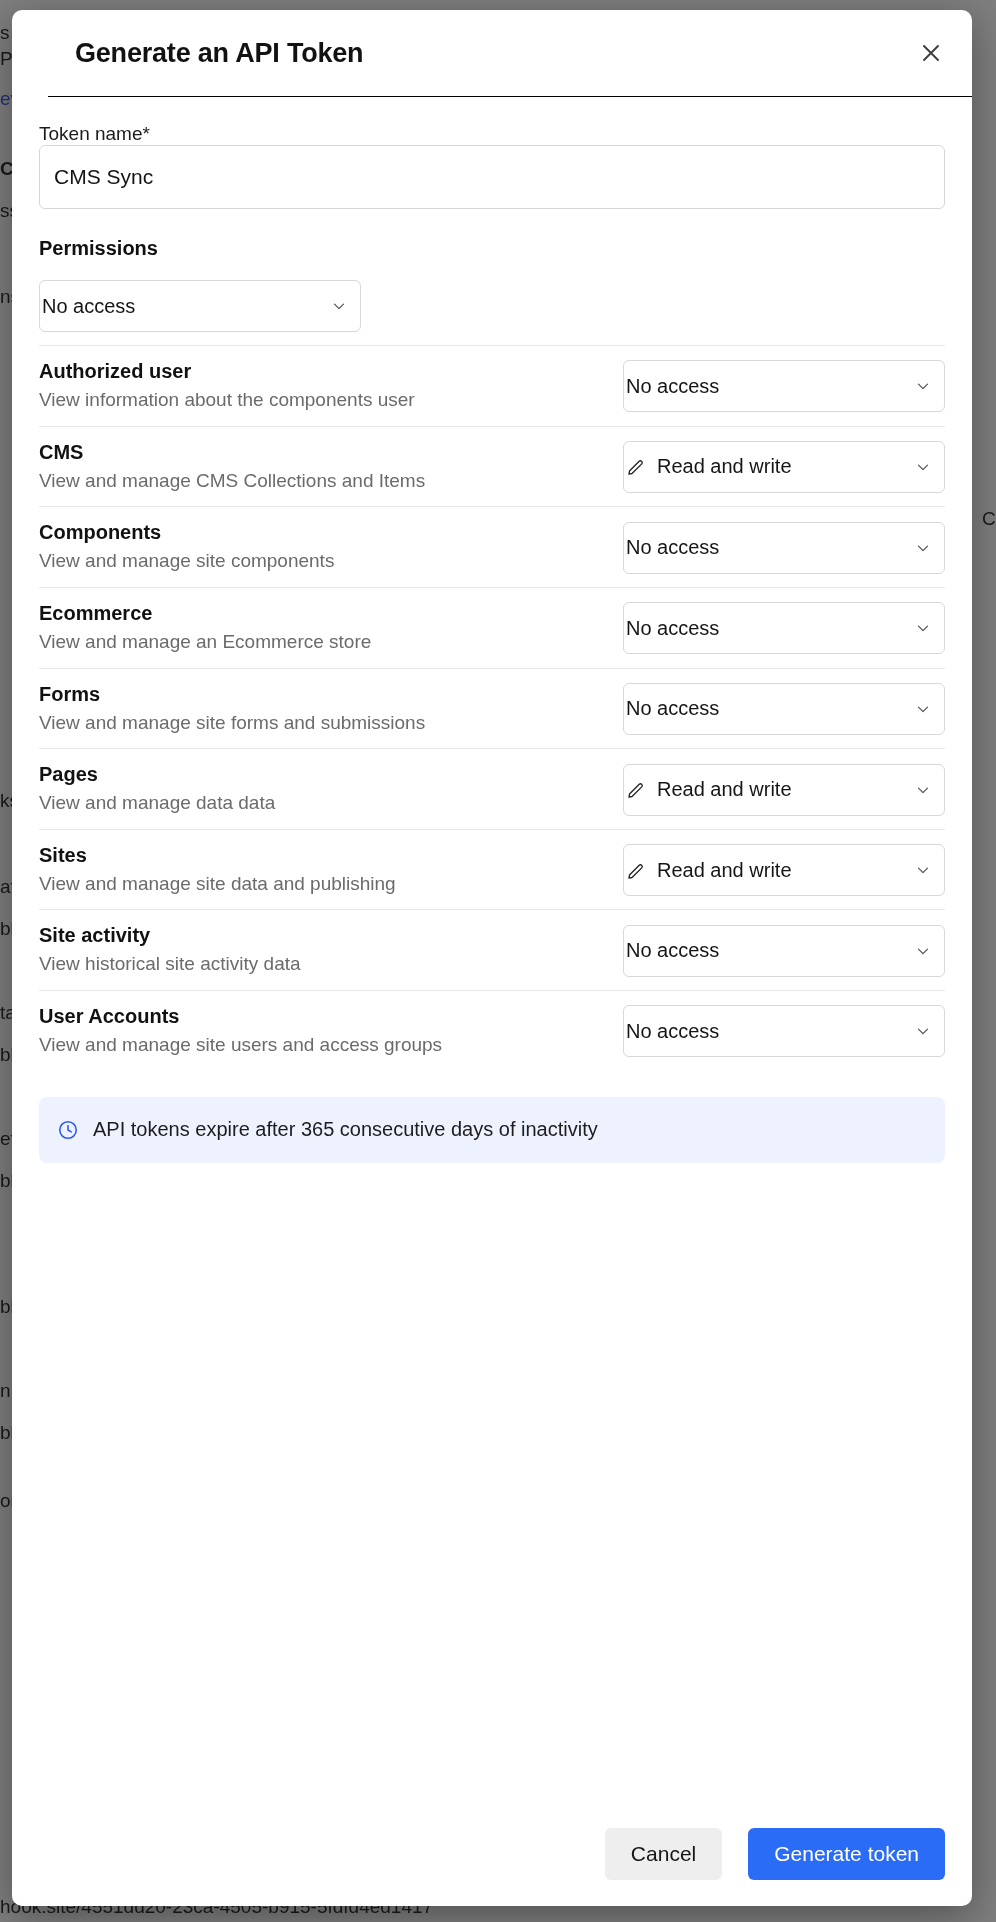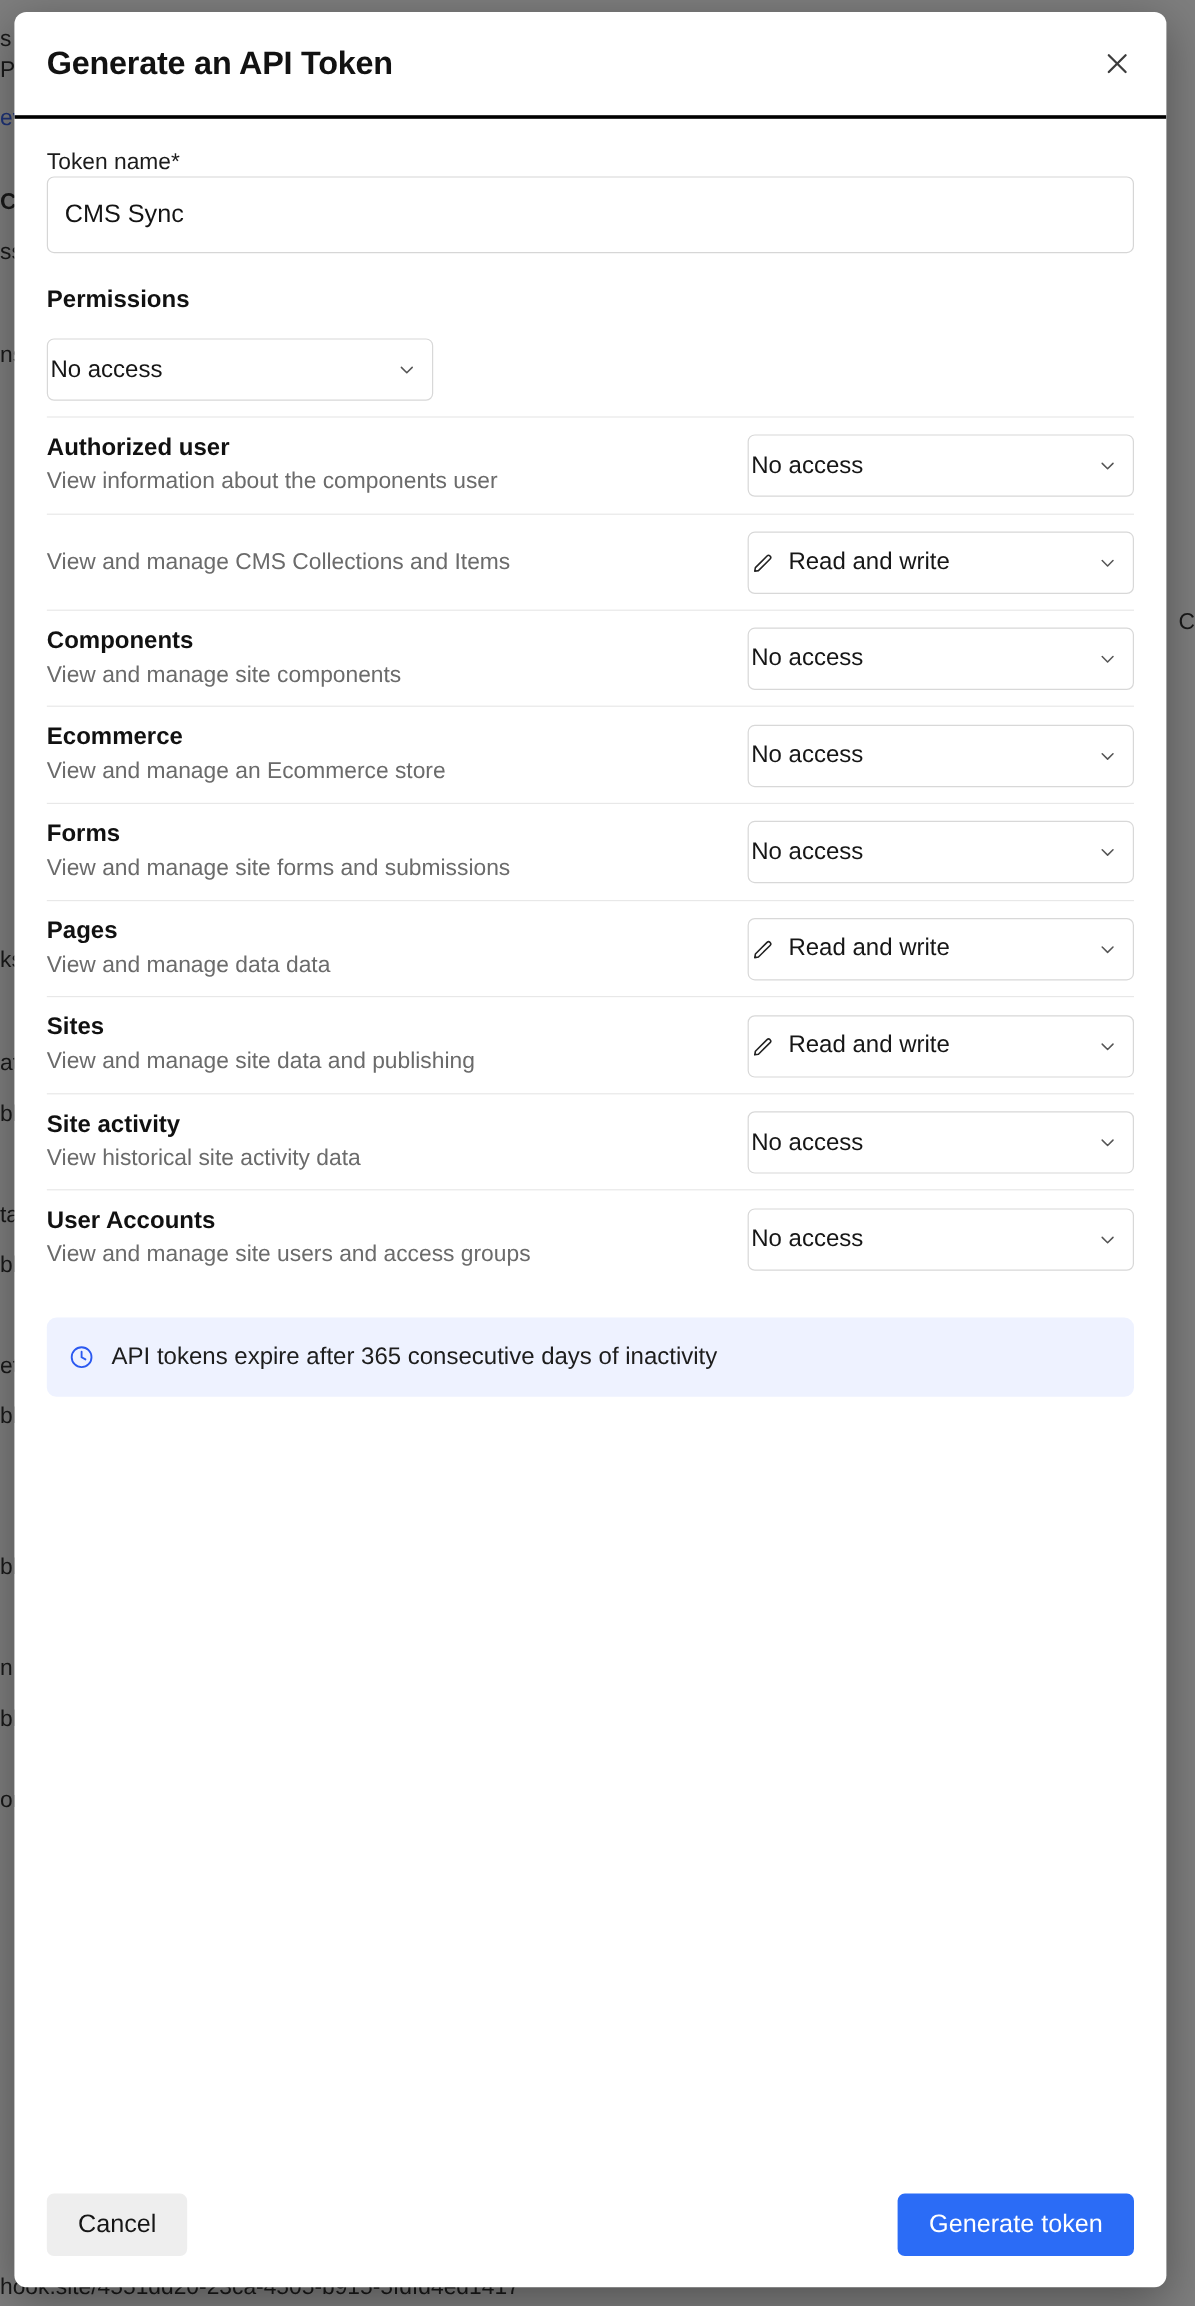--- a/index.html
+++ b/index.html
@@ -48,23 +48,24 @@
     box-shadow: 0 10px 40px rgba(0,0,0,0.35);
     overflow: hidden;
     display: flex;
     flex-direction: column;
   }
 
   .modal-header {
     position: relative;
     height: 86px;
     flex: 0 0 86px;
-    border-bottom: 3px solid #000000;
-    display: flex;
-    align-items: center;
+    border-bottom: 1px solid #000000;
+    display: flex;
+    align-items: center;
+    margin-left: 36px;
   }
   .modal-title {
     font-size: 27px;
     font-weight: bold;
     color: #121212;
     margin-left: 27px;
     letter-spacing: -0.2px;
   }
   .close-btn {
     position: absolute;
@@ -187,21 +188,21 @@
     padding: 0 18px;
     gap: 14px;
   }
   .notice-icon { color: #2b59f0; display: flex; align-items: center; }
   .notice-text { font-size: 20px; color: #1d1d1d; }
 
   .modal-footer {
     flex: 0 0 auto;
     padding: 22px 27px 26px 27px;
     display: flex;
-    justify-content: space-between;
+    justify-content: flex-end;
     gap: 26px;
   }
   .btn {
     height: 52px;
     border-radius: 6px;
     font-size: 21px;
     font-family: "Liberation Sans", sans-serif;
     border: none;
     cursor: pointer;
     padding: 0 26px;
@@ -285,20 +286,21 @@
             <span class="sel-label">No access</span>
             <span class="chev">
               <svg width="18" height="18" viewBox="0 0 24 24" fill="none" aria-hidden="true">
                 <path d="M6 9.5 L12 15.5 L18 9.5" stroke="currentColor" stroke-width="1.7" stroke-linecap="round" stroke-linejoin="round"></path>
               </svg>
             </span>
           </div>
         </div>
         <div class="perm-row">
           <div class="perm-info">
+            <div class="perm-name">CMS</div>
             <div class="perm-desc">View and manage CMS Collections and Items</div>
           </div>
           <div class="perm-select">
             <span class="sel-icon">
               <svg width="21" height="21" viewBox="0 0 24 24" fill="none" aria-hidden="true">
                 <path d="M4 17.2 L15.1 6.1 a2 2 0 0 1 2.8 0 l0.1 0.1 a2 2 0 0 1 0 2.8 L6.9 20 L3.4 20.6 Z" stroke="currentColor" stroke-width="1.5" stroke-linejoin="round"></path>
               </svg>
             </span>
             <span class="sel-label">Read and write</span>
             <span class="chev">

